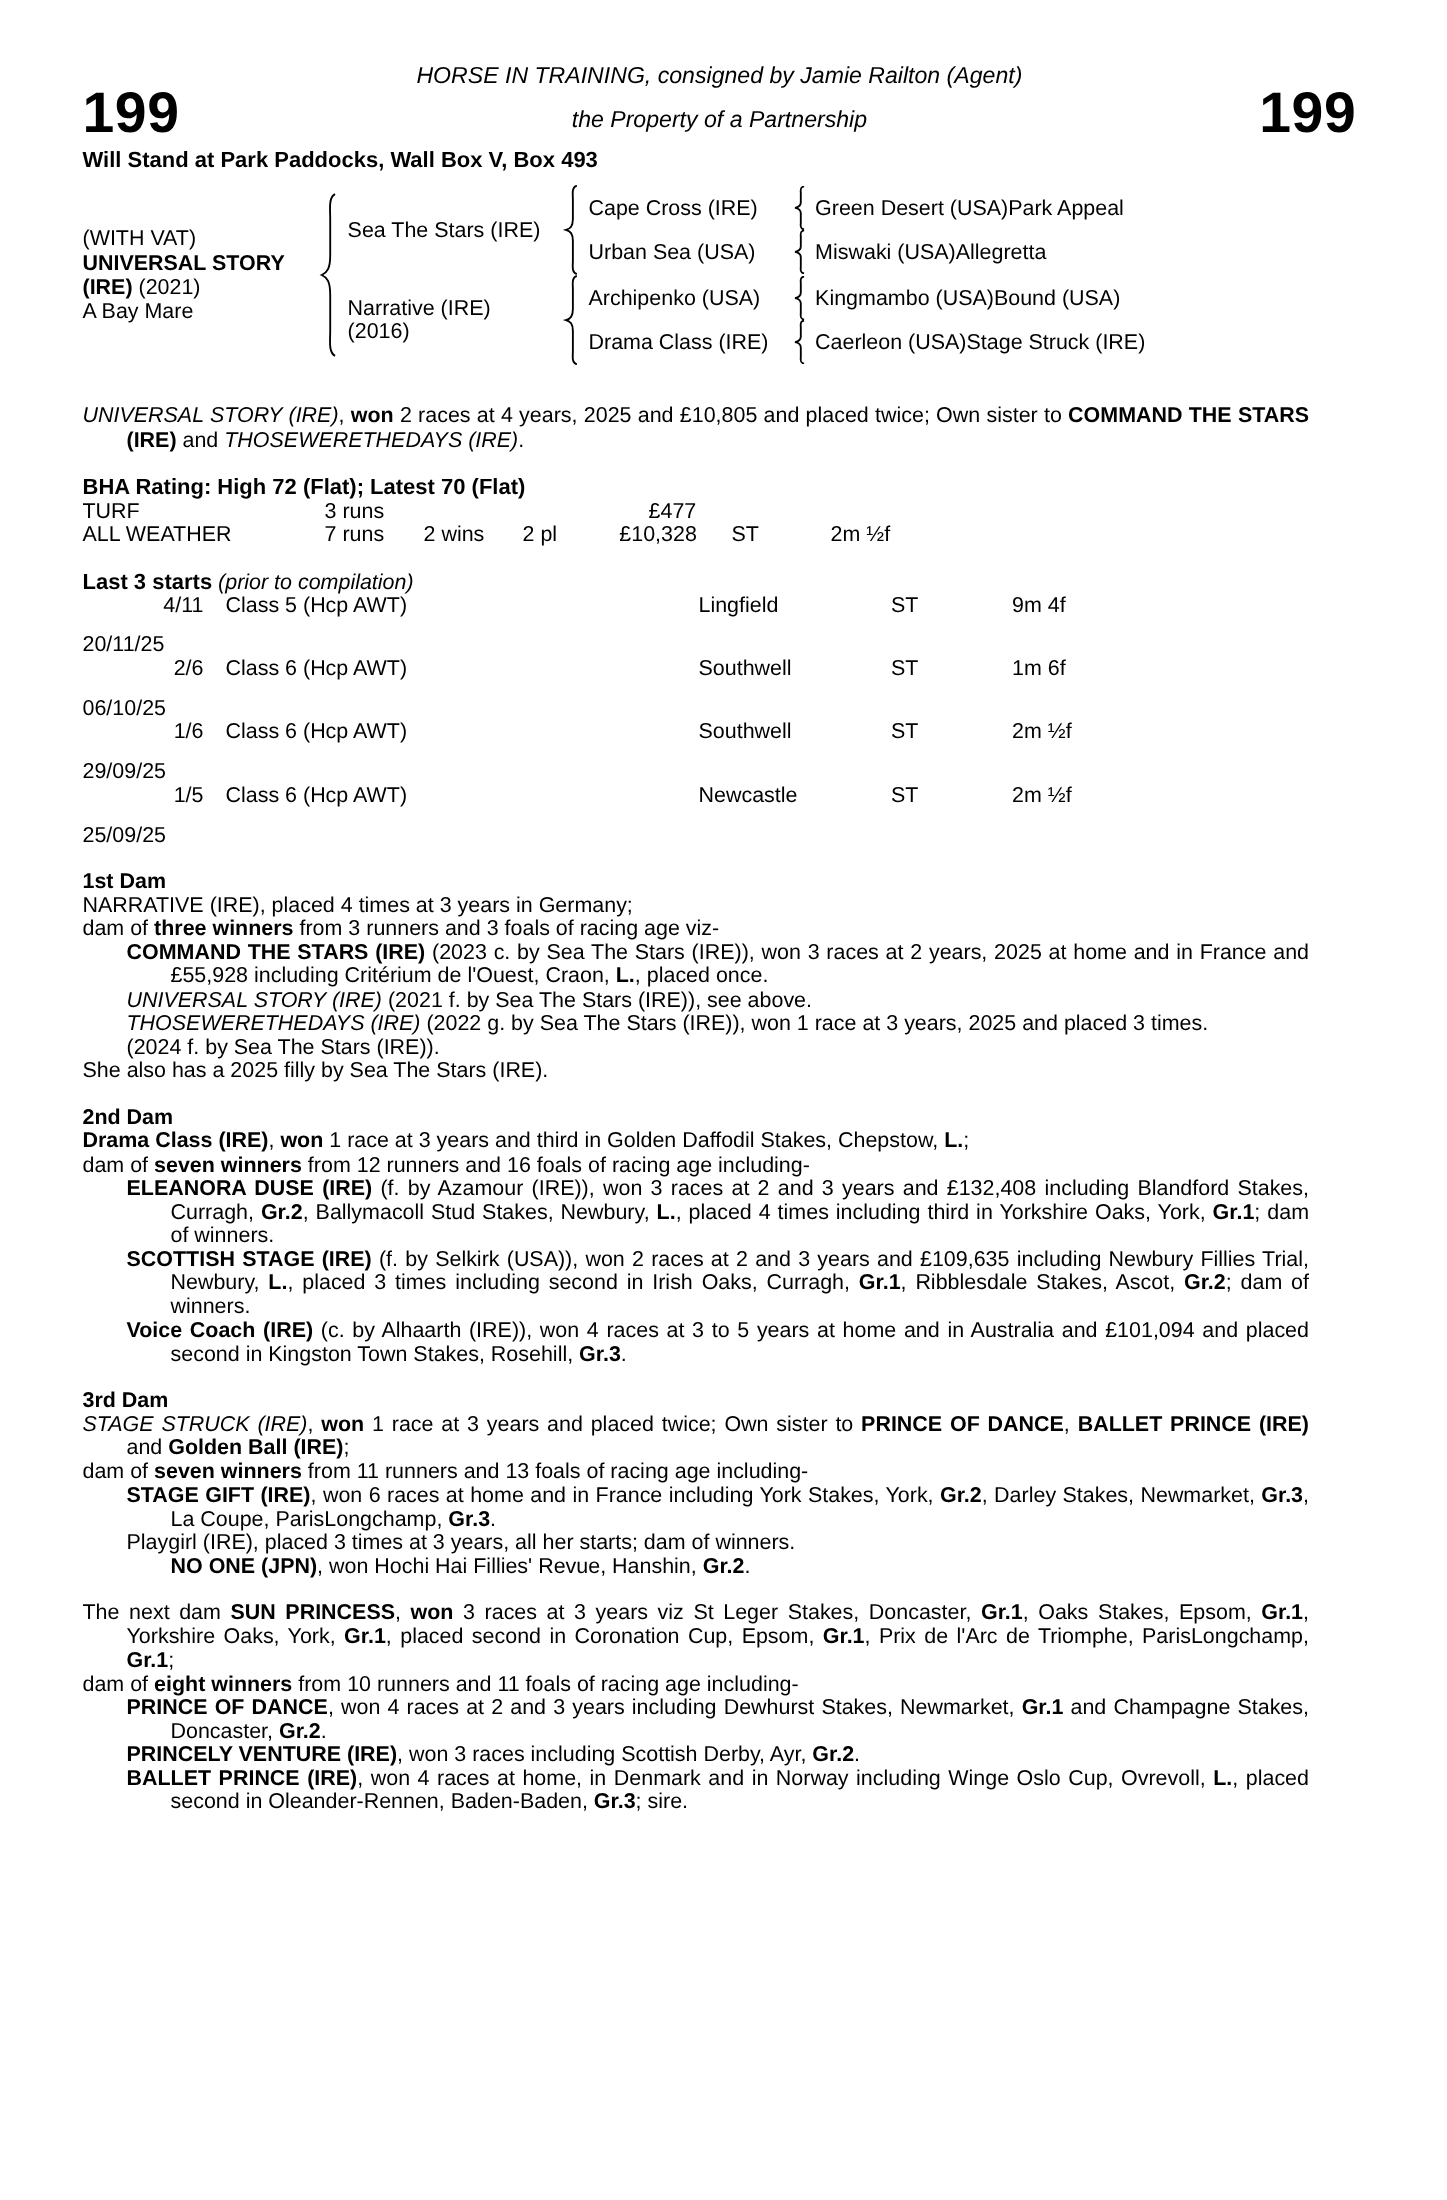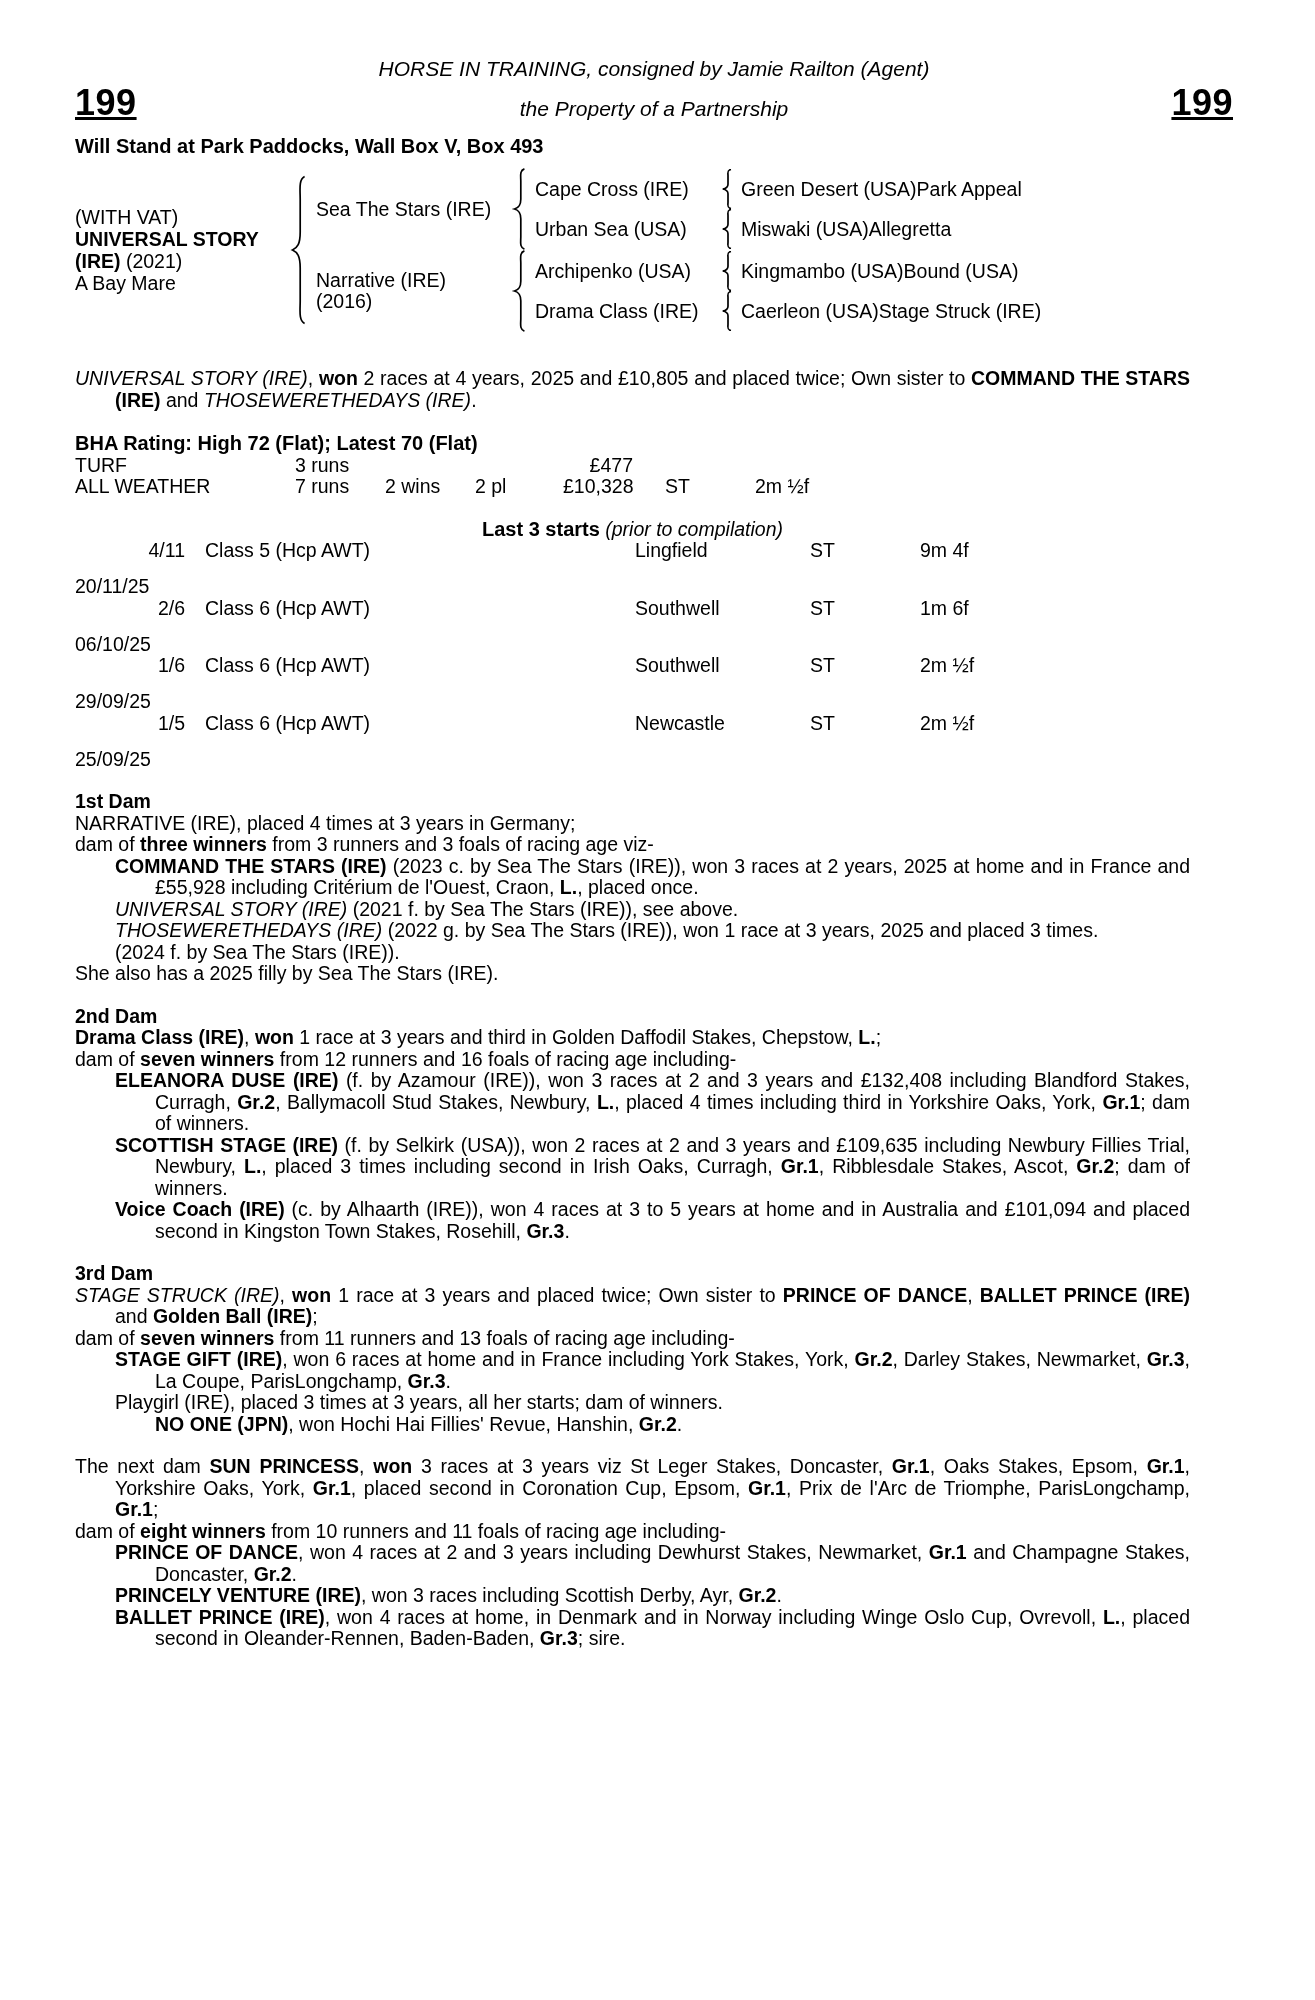--- a/index.html
+++ b/index.html
@@ -8,21 +8,21 @@
     font-family:"Liberation Sans","DejaVu Sans",sans-serif;
     font-size:19.5px;line-height:21.5px;
   }
   .b{font-weight:bold}
   .i{font-style:italic}
 
   
   .hdr{padding:56px 82px 0 75px;}
   .hdr-top{text-align:center;font-style:italic;font-size:21px;line-height:26px;}
   .hdr-row{display:grid;grid-template-columns:1fr auto 1fr;align-items:flex-end;margin-top:2px;}
-  .lot{font-size:36px;font-weight:bold;line-height:38px;letter-spacing:.5px;text-decoration:underline;}
+  .lot{font-size:52px;font-weight:bold;line-height:38px;letter-spacing:.5px;}
   .lot.right{justify-self:end;}
   .property{font-style:italic;font-size:21px;padding-bottom:3px;justify-self:center;}
 
   
   .page{padding:0 125px 0 75px;}
   .stand{font-weight:bold;font-size:20px;margin-top:12px;line-height:24px;}
 
   
   .ped{display:flex;align-items:center;margin-top:10px;}
   .ped-subject{width:208px;}
@@ -51,21 +51,21 @@
 
   
   .bha{font-weight:bold;margin-top:22px;font-size:20px;}
   .rec-row{display:flex;}
   .rc1{width:220px;}.rc2{width:90px;}.rc3{width:90px;}.rc4{width:88px;}
   .rc5{width:70px;text-align:right;}
   .rc6{width:122px;padding-left:32px;box-sizing:border-box;}
   .rc7{flex:1;}
 
   
-  .sect-h{margin:21px 0 0 0;text-align:center;}
+  .sect-h{margin:21px 0 0 0;text-align:left;}
   .sect-h .b{font-size:20px;}
   .l3-row{display:flex;}
   .lc1{width:72px;margin-top:36px;}
   .lc2{width:38px;text-align:right;}
   .lc3{width:430px;padding-left:20px;box-sizing:border-box;}
   .lc4{width:195px;padding-left:20px;box-sizing:border-box;}
   .lc5{width:55px;}
   .lc6{flex:1;padding-left:55px;box-sizing:border-box;}
 
   .blocks{margin-top:0;}

